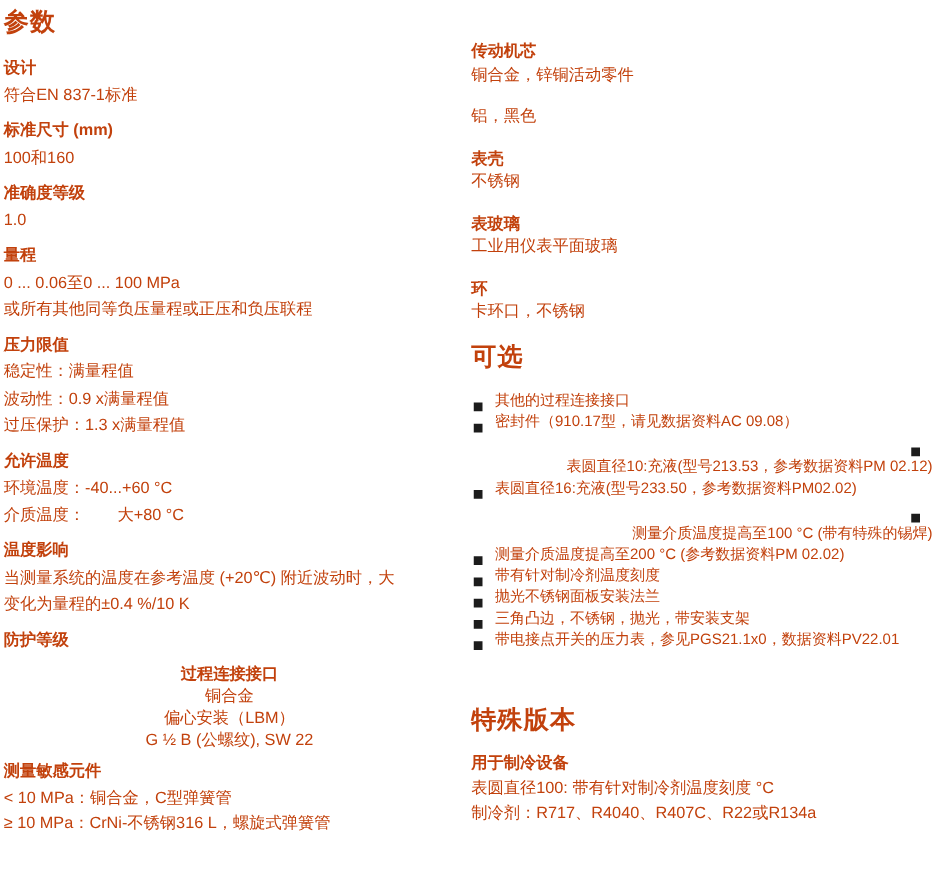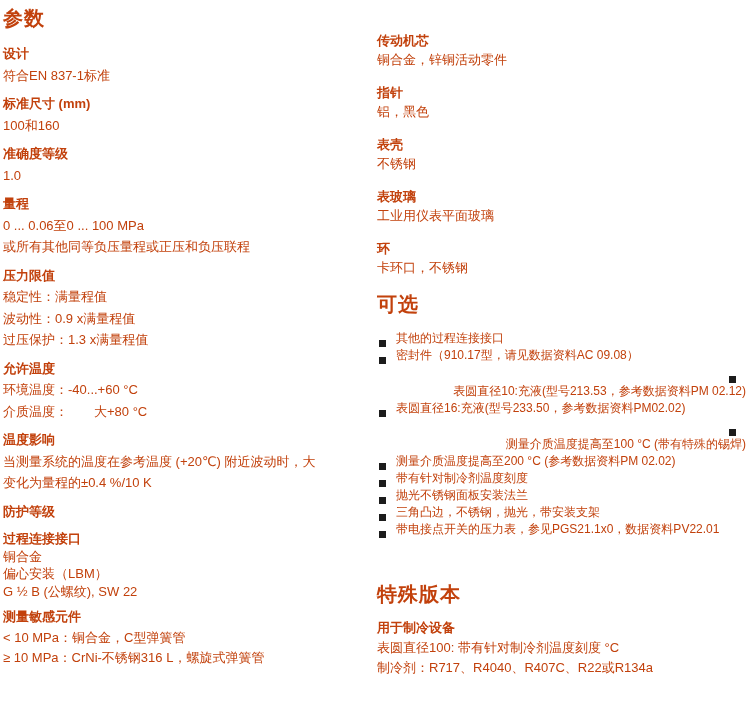--- a/index.html
+++ b/index.html
@@ -36,21 +36,21 @@
   .section-title.options-title { margin: 14px 0 14px 0; }
   .section-title.special-title { margin: 44px 0 12px 0; }
   .group { margin: 0 0 7px 0; }
   .group .label,
   .group .line {
     font-size: 13px;
     line-height: 21.5px;
     white-space: pre-wrap;
   }
   .group .label { font-weight: 700; }
-  .group.tight { margin-top: 8px; }
+  .group.tight { margin-top: 8px; text-align: center; }
   .group.tight .label, .group.tight .line { line-height: 17.5px; }
   .group.mid .label, .group.mid .line { line-height: 20.5px; }
 
   .col-right .group { margin: 0 0 15px 0; }
   .col-right .group .label,
   .col-right .group .line { line-height: 18.5px; }
 
   ul.options {
     list-style: none;
     margin: 0;
@@ -142,21 +142,20 @@
 
   <div class="col-right">
 
     <div class="group">
       <div class="label">传动机芯</div>
       <div class="line">铜合金，锌铜活动零件</div>
     </div>
 
 
     <div class="group">
-      <div class="label">指针</div>
       <div class="line">铝，黑色</div>
     </div>
 
     <div class="group">
       <div class="label">表壳</div>
       <div class="line">不锈钢</div>
     </div>
 
     <div class="group">
       <div class="label">表玻璃</div>

